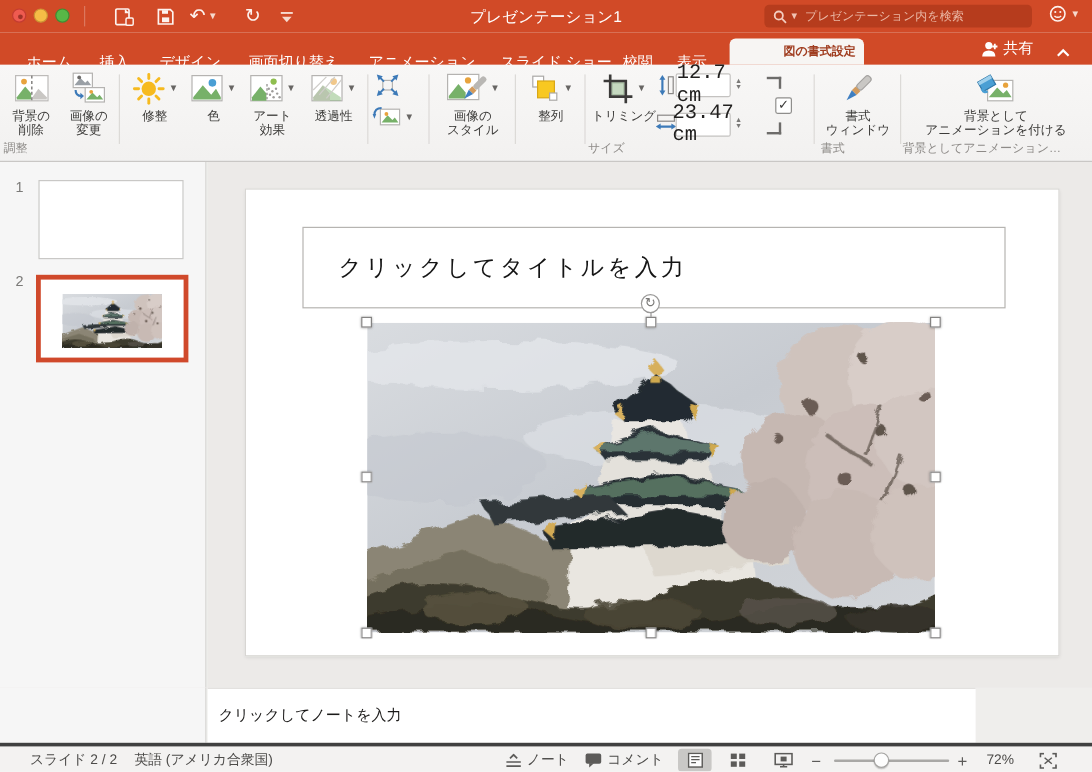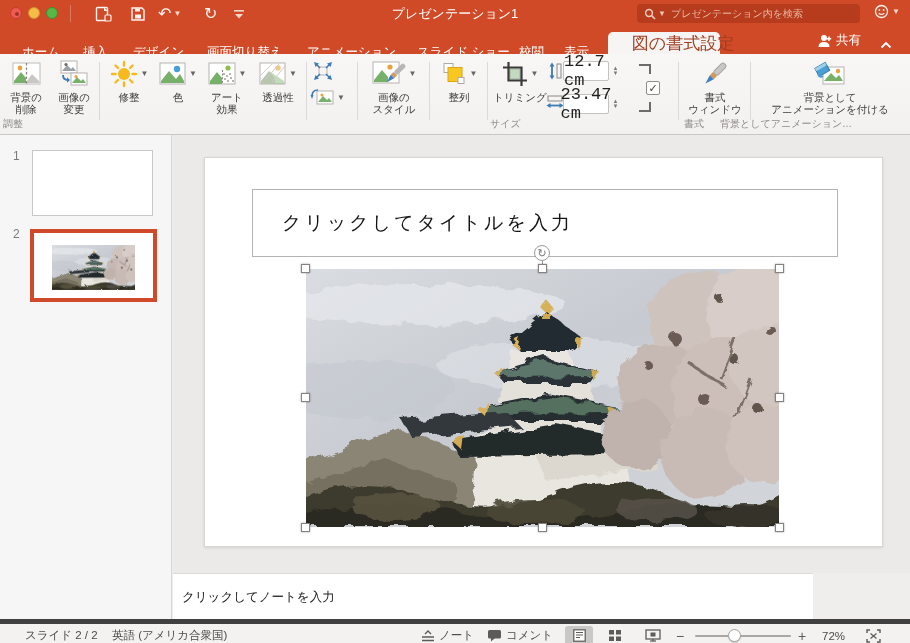--- a/index.html
+++ b/index.html
@@ -23,21 +23,21 @@
   .searchbox { position:absolute; left:637px; top:4px; width:223px; height:19px; background:rgba(120,30,8,0.30); border-radius:4px; display:flex; align-items:center; padding:0 7px; }
   .searchbox .mag { flex:0 0 auto; }
   .searchbox .chev { font-size:8px; color:#f0c2b2; margin:0 5px 0 2px; }
   .searchbox .ph { color:#eab7a4; font-size:10px; white-space:nowrap; overflow:hidden; }
   .smiley { position:absolute; left:874px; top:4px; display:flex; align-items:center; color:#fdf3ef; }
   .smiley .chev { font-size:8px; margin-left:3px; color:#f6d9cd; }
 
   
   .tabrow { position:absolute; top:27px; left:0; width:910px; height:27px; background:#d14a27; }
   .tab { position:absolute; top:12px; height:27px; display:flex; align-items:center; color:#ffffff; font-size:12.5px; white-space:nowrap; cursor:default;text-align:right; }
-  .tab-active { position:absolute; top:5px; height:22px; background:#f7f5f3; border-radius:5px 5px 0 0; display:flex; align-items:center; justify-content:center; color:#a03d20; font-size:17px; font-weight:normal; white-space:nowrap;padding-left:38px; }
+  .tab-active { position:absolute; top:5px; height:22px; background:#f7f5f3; border-radius:5px 5px 0 0; display:flex; align-items:center; justify-content:center; color:#a03d20; font-size:10px; font-weight:bold; white-space:nowrap;padding-left:38px; }
   .share { position:absolute; top:0; height:27px; display:flex; align-items:center; gap:3px; color:#ffffff; font-size:12.5px; }
   .collapse { position:absolute; top:8px; }
 
   
   .ribbon { position:absolute; top:54px; left:0; width:910px; height:81px; background:linear-gradient(#f8f7f6,#f2f1f0); border-bottom:1px solid #c9c7c5; }
   .rbtn { position:absolute; top:3px; display:flex; flex-direction:column; align-items:center; cursor:default; }
   .ric { height:33px; display:flex; align-items:center; gap:3px; }
   .rlabel { font-size:10.5px; line-height:1.18; color:#3d3c3a; text-align:center; white-space:pre-line; margin-top:1px; }
   .chevd { font-size:8px; color:#67札65; color:#676563; }
   .vsep { position:absolute; top:8px; width:1px; height:58px; background:#dcdad7; }
@@ -67,21 +67,21 @@
   .rot-stem { position:absolute; left:236px; top:-9px; width:1px; height:9px; background:#9a9998; }
   .rot { position:absolute; left:228px; top:-24px; width:16px; height:16px; border:1px solid #9a9998; border-radius:50%; background:#fff; color:#7b7a78; font-size:11px; line-height:14px; text-align:center; }
 
   
   .notesbar { position:absolute; top:573px; left:0; width:910px; height:46px; }
   .notes-left { position:absolute; left:0; top:0; width:172px; height:46px; background:#f6f6f6; border-right:1px solid #d8d6d4; }
   .notes-right { position:absolute; left:173px; top:0; width:640px; height:46px; background:#ffffff; border-top:1px solid #dcdad8; padding:13px 0 0 9px; }
   .notes-right span { font-size:12.5px; color:#1b1a19; }
 
   
-  .statusbar { position:absolute; top:619px; left:0; width:910px; height:24px; background:#f3f2f1; border-top:5px solid #404040; font-size:11.5px; color:#4c4b49; }
+  .statusbar { position:absolute; top:619px; left:0; width:910px; height:24px; background:#f3f2f1; border-top:3px solid #404040; font-size:11.5px; color:#4c4b49; }
   .sb { position:absolute; top:0; height:23px; display:flex; align-items:center; gap:4px; cursor:default; }
   .viewbtn { position:absolute; top:2px; width:28px; height:19px; border-radius:3px; display:flex; align-items:center; justify-content:center; }
   .viewbtn.sel { background:#c9c8c6; }
   .zoomtrack { position:absolute; top:11px; left:695px; width:96px; height:2px; background:#a9a8a6; border-radius:1px; }
   .zoomknob { position:absolute; top:-6px; left:33px; width:13px; height:13px; background:#fdfdfd; border:1px solid #a5a4a2; border-radius:50%; box-shadow:0 1px 1px rgba(0,0,0,0.2); }
   .zoomsign { position:absolute; top:0; height:23px; display:flex; align-items:center; font-size:14px; color:#5c5b59; }
 </style>
 </head>
 <body>
 
@@ -484,21 +484,21 @@
             <g transform="rotate(-30 8 8)">
               <rect x="2" y="4" width="12" height="9" fill="#4a9fd4" stroke="#2f77a8"></rect>
               <rect x="2" y="4" width="12" height="3" fill="#9fd0ec"></rect>
             </g>
             <path d="M4 13 Q6 17 9 15" fill="none" stroke="#4a9fd4" stroke-width="2"></path>
           </svg>
         </div>
       <div class="rlabel">背景として
 アニメーションを付ける</div>
     </div>
-    <div class="glabel" style="left:720px; width:156px">背景としてアニメーション…</div>
+    <div class="glabel" style="left:752px; width:156px">背景としてアニメーション…</div>
   </div>
 
   <div class="main">
     <div class="thumbs">
       <span class="thumb-num" style="left:13px; top:14px">1</span>
       <div class="thumb1"></div>
       <span class="thumb-num" style="left:13px; top:92px">2</span>
       <div class="thumb2">
         <svg width="83" height="45" viewBox="0 0 473 258" preserveAspectRatio="none">
             <use href="#scene"></use>

